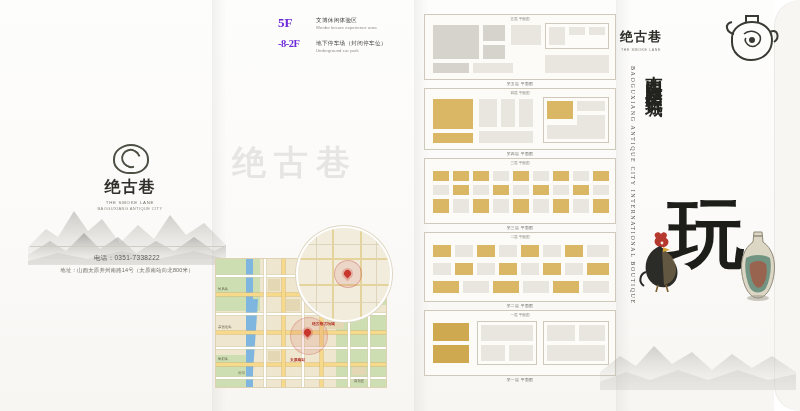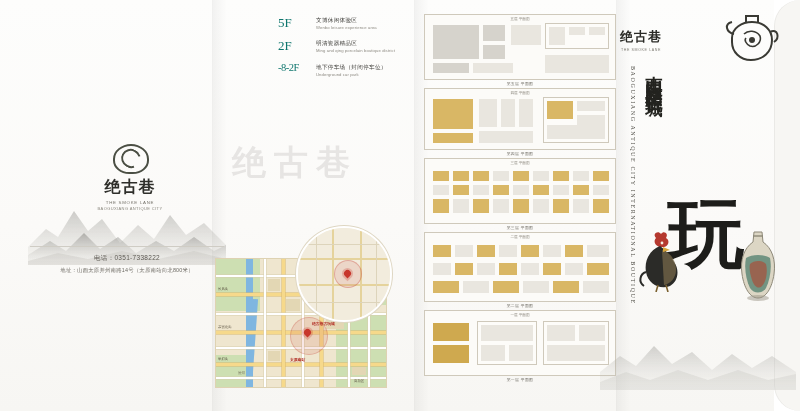--- a/index.html
+++ b/index.html
@@ -152,23 +152,23 @@
     left: 278px; top: 16px;
     width: 140px;
   }
   .floor-row {
     display: flex;
     align-items: flex-start;
     margin-bottom: 9px;
   }
   .floor-num {
     font-family: "Liberation Serif", serif;
-    font-weight: normal;
+    font-weight: bold;
     font-size: 13px;
-    color: #0f766e;
+    color: #6d28d9;
     width: 38px;
     flex: none;
     line-height: 1;
   }
   .floor-num.small {
     font-size: 10.5px;
     letter-spacing: -0.5px;
   }
   .floor-texts { padding-top: 1px; }
   .floor-cn {
@@ -408,27 +408,20 @@
 
   <div class="floors">
     <div class="floor-row">
       <div class="floor-num">5F</div>
       <div class="floor-texts">
         <div class="floor-cn">文博休闲体验区</div>
         <div class="floor-en">Wenbo leisure experience area</div>
       </div>
     </div>
     <div class="floor-row">
-      <div class="floor-num">2F</div>
-      <div class="floor-texts">
-        <div class="floor-cn">明清瓷器精品区</div>
-        <div class="floor-en">Ming and qing porcelain boutique district</div>
-      </div>
-    </div>
-    <div class="floor-row">
       <div class="floor-num small">-8-2F</div>
       <div class="floor-texts">
         <div class="floor-cn">地下停车场（封闭停车位）</div>
         <div class="floor-en">Underground car park</div>
       </div>
     </div>
   </div>
 
   <div class="map">
     <div class="green" style="left:0; top:0; width:44px; height:52px;"></div>

